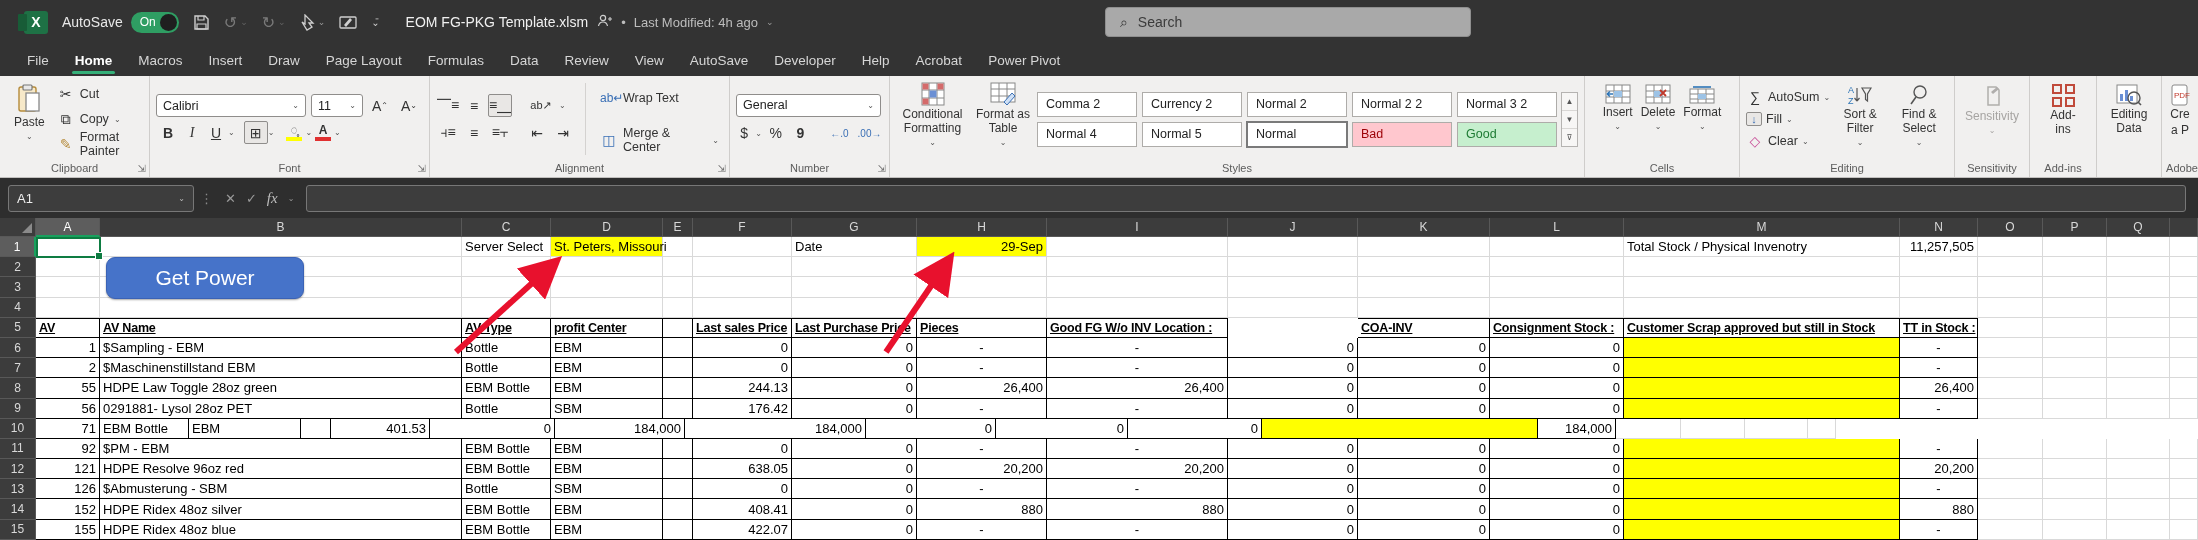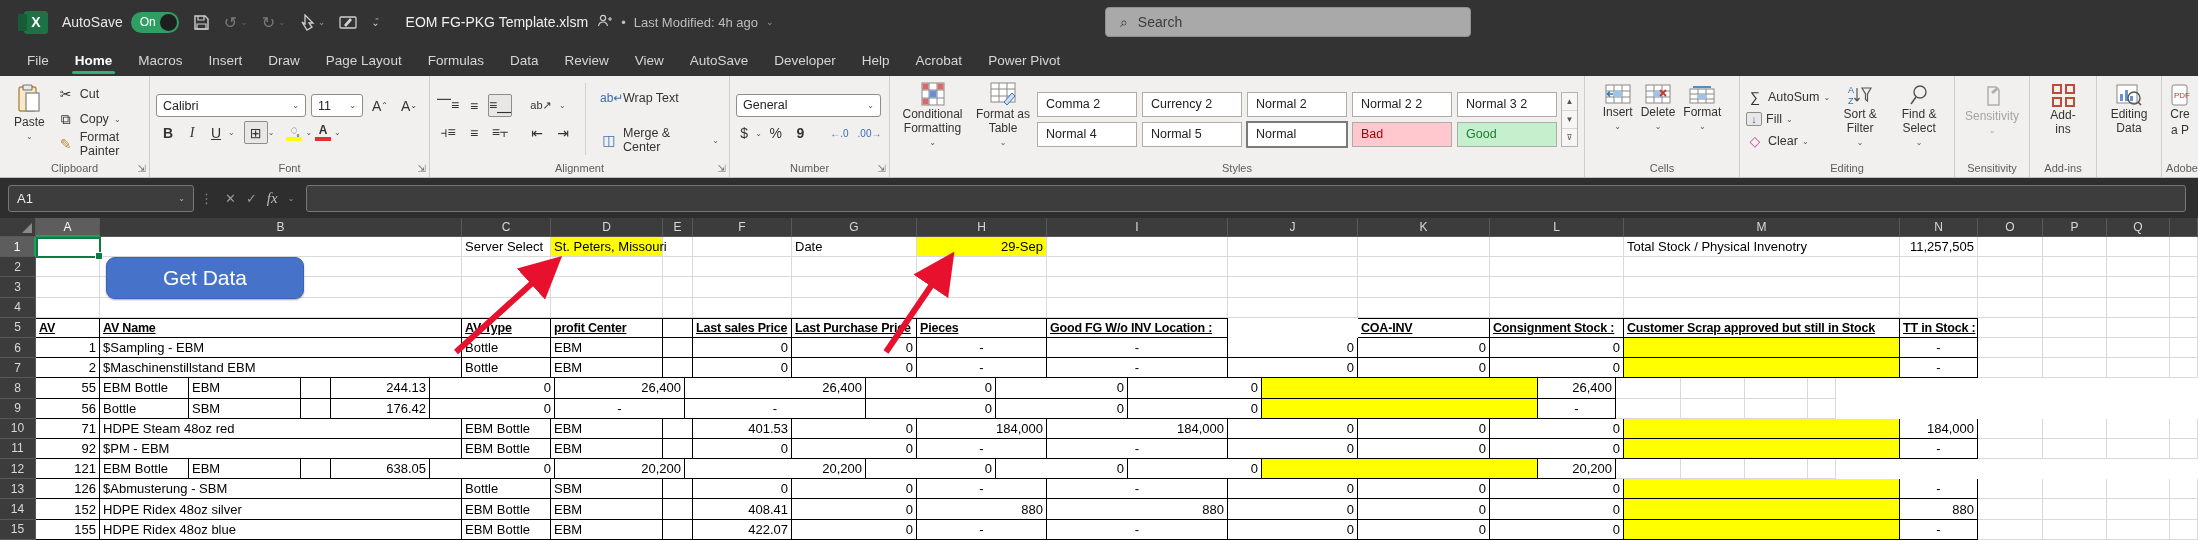--- a/index.html
+++ b/index.html
@@ -715,61 +715,62 @@
           <div class="cell tb y" style="width: 276px;"></div>
           <div class="cell tb c" style="width: 78px;">-</div>
           <div class="cell" style="width: 65px;"></div>
           <div class="cell" style="width: 64px;"></div>
           <div class="cell" style="width: 63px;"></div>
           <div class="cell" style="width: 28px;"></div>
         </div>
         <div class="srow">
           <div class="rowhead">8</div>
           <div class="cell tb r" style="width: 64px;">55</div>
+          <div class="cell tb" style="width: 362px;">HDPE Law Toggle 28oz green</div>
           <div class="cell tb" style="width: 89px;">EBM Bottle</div>
           <div class="cell tb" style="width: 112px;">EBM</div>
           <div class="cell tb" style="width: 30px;"></div>
           <div class="cell tb r" style="width: 99px;">244.13</div>
           <div class="cell tb r" style="width: 125px;">0</div>
           <div class="cell tb r" style="width: 130px;">26,400</div>
           <div class="cell tb r" style="width: 181px;">26,400</div>
           <div class="cell tb r" style="width: 130px;">0</div>
           <div class="cell tb r" style="width: 132px;">0</div>
           <div class="cell tb r" style="width: 134px;">0</div>
           <div class="cell tb y" style="width: 276px;"></div>
           <div class="cell tb r" style="width: 78px;">26,400</div>
           <div class="cell" style="width: 65px;"></div>
           <div class="cell" style="width: 64px;"></div>
           <div class="cell" style="width: 63px;"></div>
           <div class="cell" style="width: 28px;"></div>
         </div>
         <div class="srow">
           <div class="rowhead">9</div>
           <div class="cell tb r" style="width: 64px;">56</div>
+          <div class="cell tb" style="width: 362px;">0291881- Lysol 28oz PET</div>
           <div class="cell tb" style="width: 89px;">Bottle</div>
           <div class="cell tb" style="width: 112px;">SBM</div>
           <div class="cell tb" style="width: 30px;"></div>
           <div class="cell tb r" style="width: 99px;">176.42</div>
           <div class="cell tb r" style="width: 125px;">0</div>
           <div class="cell tb c" style="width: 130px;">-</div>
           <div class="cell tb c" style="width: 181px;">-</div>
           <div class="cell tb r" style="width: 130px;">0</div>
           <div class="cell tb r" style="width: 132px;">0</div>
           <div class="cell tb r" style="width: 134px;">0</div>
           <div class="cell tb y" style="width: 276px;"></div>
           <div class="cell tb c" style="width: 78px;">-</div>
           <div class="cell" style="width: 65px;"></div>
           <div class="cell" style="width: 64px;"></div>
           <div class="cell" style="width: 63px;"></div>
           <div class="cell" style="width: 28px;"></div>
         </div>
         <div class="srow">
           <div class="rowhead">10</div>
           <div class="cell tb r" style="width: 64px;">71</div>
-          <div class="cell tb" style="width: 362px;">HDPE Steam 48oz red</div>
           <div class="cell tb" style="width: 89px;">EBM Bottle</div>
           <div class="cell tb" style="width: 112px;">EBM</div>
           <div class="cell tb" style="width: 30px;"></div>
           <div class="cell tb r" style="width: 99px;">401.53</div>
           <div class="cell tb r" style="width: 125px;">0</div>
           <div class="cell tb r" style="width: 130px;">184,000</div>
           <div class="cell tb r" style="width: 181px;">184,000</div>
           <div class="cell tb r" style="width: 130px;">0</div>
           <div class="cell tb r" style="width: 132px;">0</div>
           <div class="cell tb r" style="width: 134px;">0</div>
@@ -797,20 +798,21 @@
           <div class="cell tb y" style="width: 276px;"></div>
           <div class="cell tb c" style="width: 78px;">-</div>
           <div class="cell" style="width: 65px;"></div>
           <div class="cell" style="width: 64px;"></div>
           <div class="cell" style="width: 63px;"></div>
           <div class="cell" style="width: 28px;"></div>
         </div>
         <div class="srow">
           <div class="rowhead">12</div>
           <div class="cell tb r" style="width: 64px;">121</div>
+          <div class="cell tb" style="width: 362px;">HDPE Resolve 96oz red</div>
           <div class="cell tb" style="width: 89px;">EBM Bottle</div>
           <div class="cell tb" style="width: 112px;">EBM</div>
           <div class="cell tb" style="width: 30px;"></div>
           <div class="cell tb r" style="width: 99px;">638.05</div>
           <div class="cell tb r" style="width: 125px;">0</div>
           <div class="cell tb r" style="width: 130px;">20,200</div>
           <div class="cell tb r" style="width: 181px;">20,200</div>
           <div class="cell tb r" style="width: 130px;">0</div>
           <div class="cell tb r" style="width: 132px;">0</div>
           <div class="cell tb r" style="width: 134px;">0</div>
@@ -880,21 +882,21 @@
           <div class="cell tb y" style="width: 276px;"></div>
           <div class="cell tb c" style="width: 78px;">-</div>
           <div class="cell" style="width: 65px;"></div>
           <div class="cell" style="width: 64px;"></div>
           <div class="cell" style="width: 63px;"></div>
           <div class="cell" style="width: 28px;"></div>
         </div>
       </div>
 
     <div class="getdata">
-        <span>Get Data</span>
+        <span>Get Power</span>
       </div>
     <div class="selbox"></div>
 
     <svg class="arrows">
       <defs>
         <marker id="ah" markerWidth="7" markerHeight="7" refX="4.5" refY="3.5" orient="auto">
           <path d="M0,0 L7,3.5 L0,7 z" fill="#e8112d"></path>
         </marker>
       </defs>
       <line x1="456" y1="134" x2="551" y2="48" stroke="#e8112d" stroke-width="6" marker-end="url(#ah)"></line>

